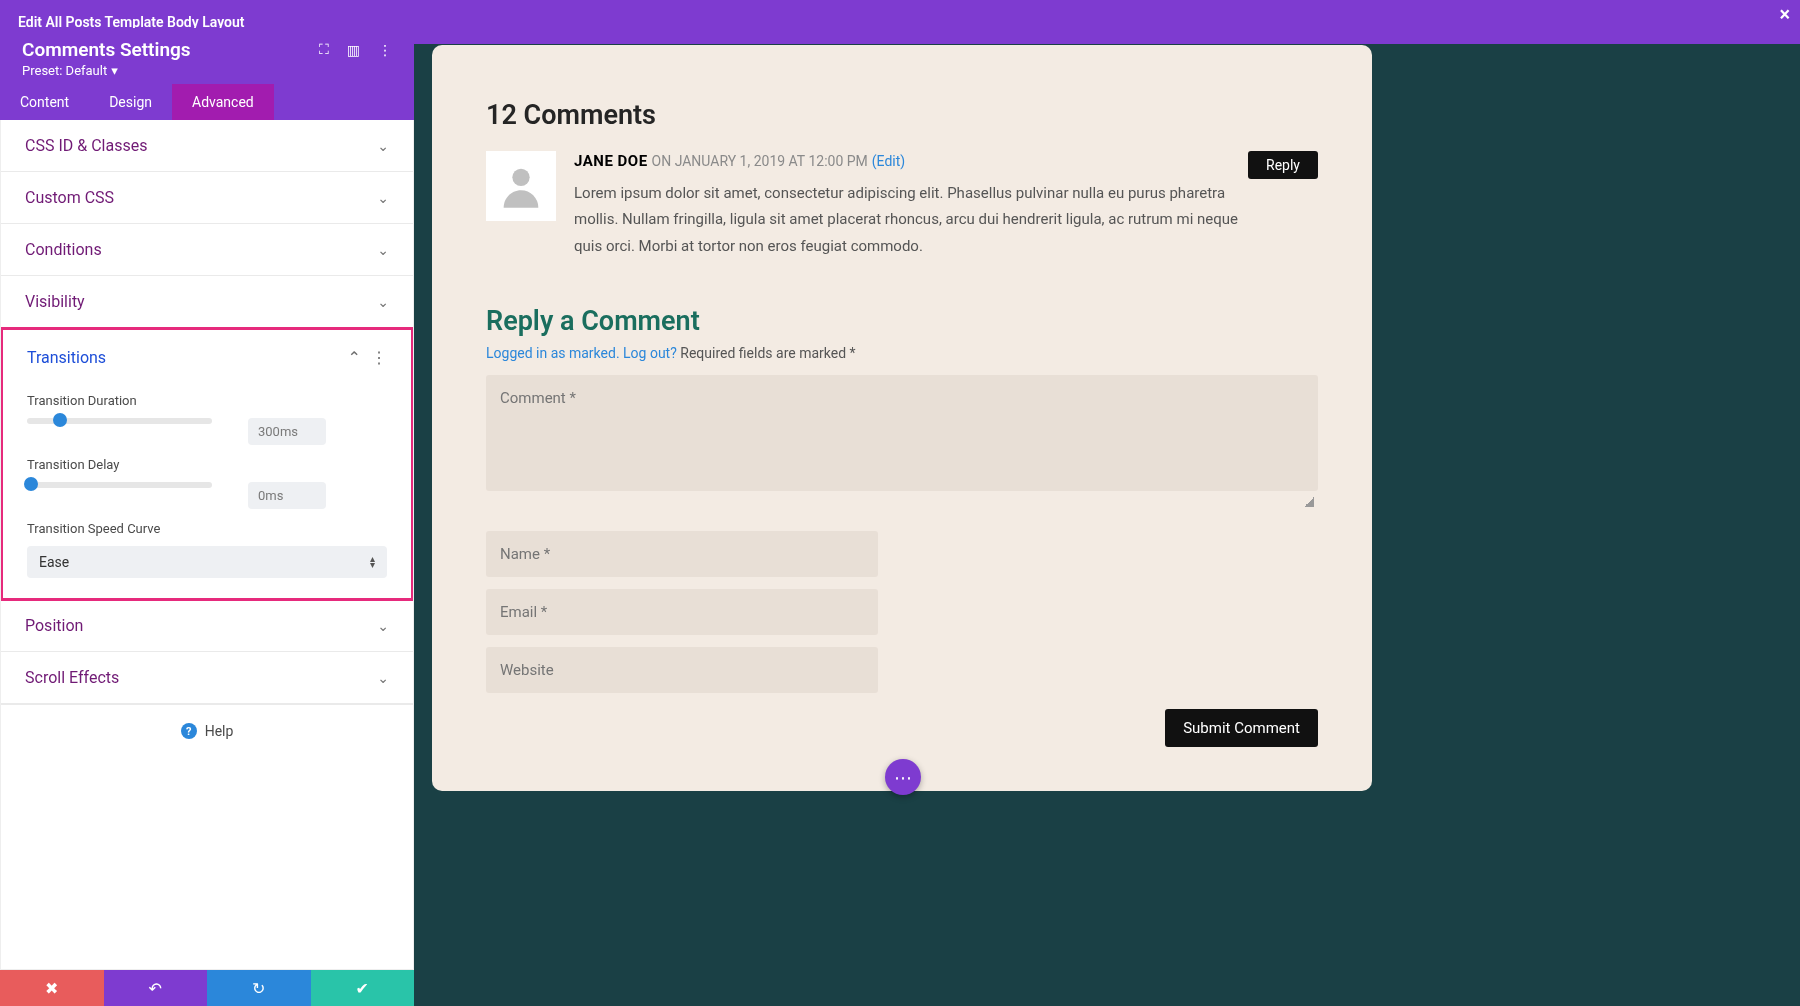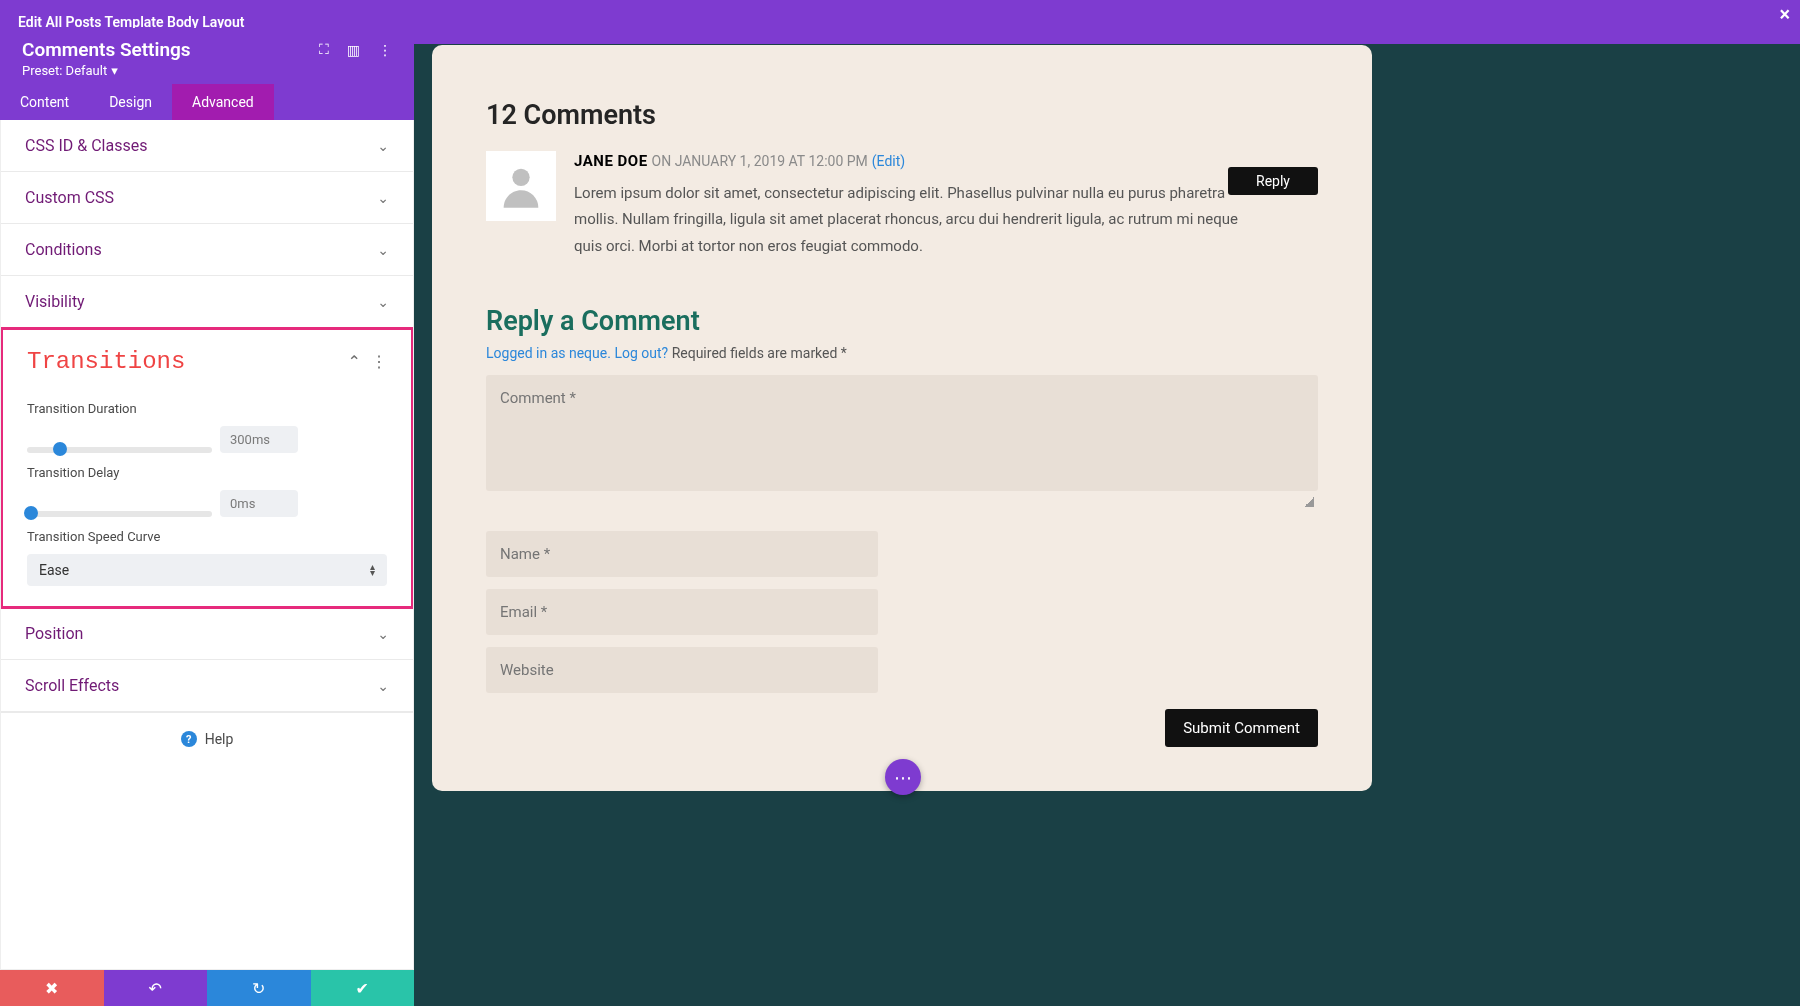--- a/index.html
+++ b/index.html
@@ -21,27 +21,27 @@
 .tabs .tab.active { background: #a21caf; }
 
 .sections { flex: 1; overflow-y: auto; background: #fff; border: 1px solid #eee; border-top: 0; }
 
 .section-row { border-bottom: 1px solid #eaeaea; padding: 16px 24px; display: flex; align-items: center; justify-content: space-between; cursor: pointer; }
 .section-row .label { font-size: 16px; color: #701a75; font-weight: 400; }
 .section-row .chev { color: #777; font-size: 14px; }
 
 .section-open { border: 3px solid #e62a7c; margin: -1px; }
 .section-open .header { padding: 18px 24px 8px 24px; display: flex; align-items: center; justify-content: space-between; }
-.section-open .header .label { font-size: 24px; color: #ef4444; font-weight: 400; font-family: Liberation Mono, monospace; }
+.section-open .header .label { font-size: 16px; color: #1d4ed8; font-weight: 400; }
 .section-open .header .right { display: flex; gap: 10px; align-items: center; color: #6e6e6e; }
 .section-open .body { padding: 6px 24px 20px 24px; }
 
 .field { margin-top: 12px; }
 .field-label { font-size: 13px; color: #4a4a4a; margin-bottom: 10px; }
-.slider-row { display: flex; align-items: flex-end; gap: 8px; }
+.slider-row { display: flex; align-items: flex-start; gap: 36px; }
 .slider { position: relative; width: 185px; height: 6px; background: #e6e6e6; border-radius: 3px; }
 .slider .thumb { position: absolute; top: -5px; width: 14px; height: 14px; background: #2b87da; border-radius: 50%; }
 .value-box { background: #eef0f3; border-radius: 4px; padding: 6px 10px; font-size: 13px; color: #7a7a7a; width: 78px; }
 .select { background: #eef0f3; border-radius: 4px; padding: 8px 12px; font-size: 14px; color: #333; display: flex; justify-content: space-between; align-items: center; }
 .select .arrows { font-size: 10px; color: #555; line-height: 6px; }
 
 .help-row { text-align: center; padding: 18px; border-top: 1px solid #eaeaea; font-size: 14px; color: #4a4a4a; display:flex; align-items:center; justify-content:center; gap:8px;}
 .help-row .q { width:16px; height:16px; border-radius:50%; background:#2b87da; color:#fff; font-size:11px; display:flex; align-items:center; justify-content:center; font-weight:bold;}
 
 .footer-btns { display: flex; height: 36px; }
@@ -56,21 +56,21 @@
 .comments-title { font-size: 27px; font-weight: 600; color: #252525; margin-bottom: 20px; }
 .comment { display: flex; gap: 18px; position: relative; }
 .avatar { width: 70px; height: 70px; background: #fff; display:flex; align-items:center; justify-content:center; }
 .avatar svg { width: 52px; height:52px; }
 .comment-body { flex: 1; padding-right: 80px; }
 .comment-meta { margin-bottom: 10px; }
 .author { color: #000000; font-weight: 700; font-size: 15px; letter-spacing: 0.5px; }
 .date { color: #8a8a8a; font-size: 14px; }
 .edit-link { color: #2b87da; font-size: 14px; }
 .comment-text { font-size: 15px; color: #555; line-height: 1.75; }
-.reply-btn { position:absolute; right:0; top:16px; background:#111; color:#fff; padding:6px 28px; font-size:14px; border-radius:3px; }
+.reply-btn { position:absolute; right:0; top:0; background:#111; color:#fff; padding:6px 18px; font-size:14px; border-radius:3px; }
 
 .submit-title { color:#1a6e5e; font-size:27px; font-weight:600; margin-top:46px; margin-bottom:8px;}
 .logged-line { font-size:14px; margin-bottom:14px; }
 .logged-line a { color:#2b87da; text-decoration:none; }
 .req { color:#555; }
 
 .form textarea, .form input { background:#e8dfd6; border:none; padding:14px 14px; font-size:15px; color:#666; border-radius:3px; font-family:inherit; }
 .form textarea { width:100%; height:116px; resize:none; margin-bottom:18px; position:relative;}
 .ta-wrap { position:relative; margin-bottom:18px;}
 .ta-wrap::after { content:''; position:absolute; right:4px; bottom:6px; width:10px; height:10px; background:linear-gradient(135deg, transparent 50%, #999 50%);}
@@ -204,21 +204,21 @@
         <span class="date">ON JANUARY 1, 2019 AT 12:00 PM</span>
         <span class="edit-link">(Edit)</span>
       </div>
       <div class="comment-text">Lorem ipsum dolor sit amet, consectetur adipiscing elit. Phasellus pulvinar nulla eu purus pharetra mollis. Nullam fringilla, ligula sit amet placerat rhoncus, arcu dui hendrerit ligula, ac rutrum mi neque quis orci. Morbi at tortor non eros feugiat commodo.</div>
     </div>
     <div class="reply-btn">Reply</div>
   </div>
 
   <div class="submit-title">Reply a Comment</div>
   <div class="logged-line">
-    <a>Logged in as neque.</a>
+    <a>Logged in as marked.</a>
     <a>Log out?</a>
     <span class="req">Required fields are marked *</span>
   </div>
 
   <div class="form">
     <div class="ta-wrap">
       <textarea placeholder="Comment *" style=""></textarea>
     </div>
     <input placeholder="Name *" style="">
     <input placeholder="Email *" style="">

